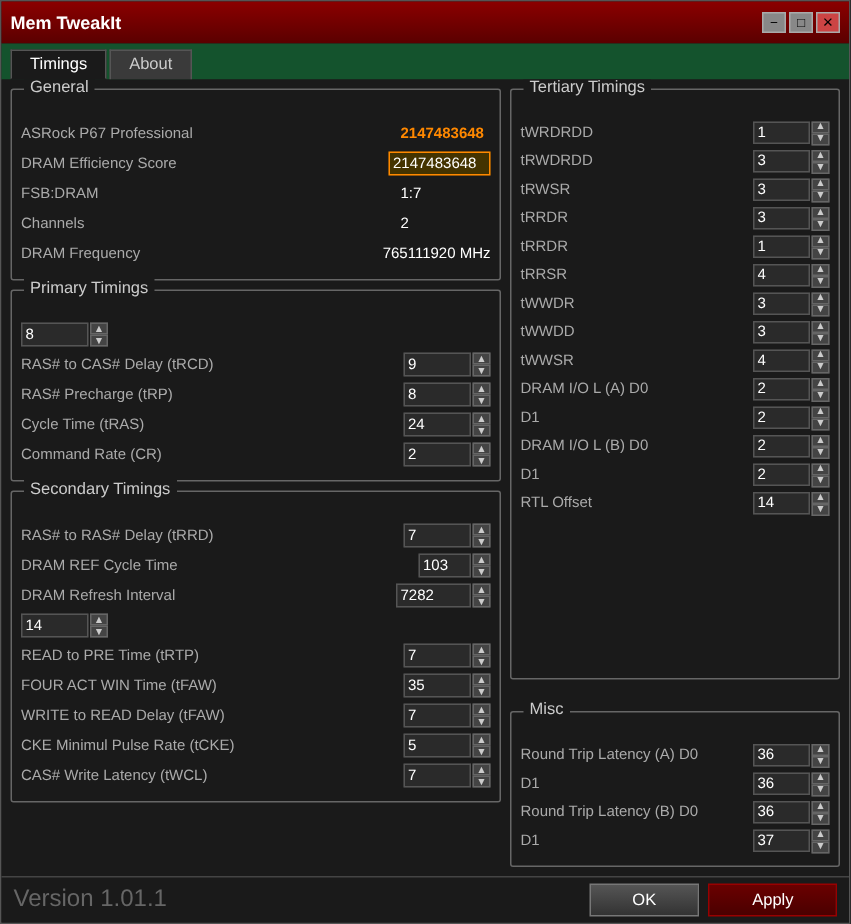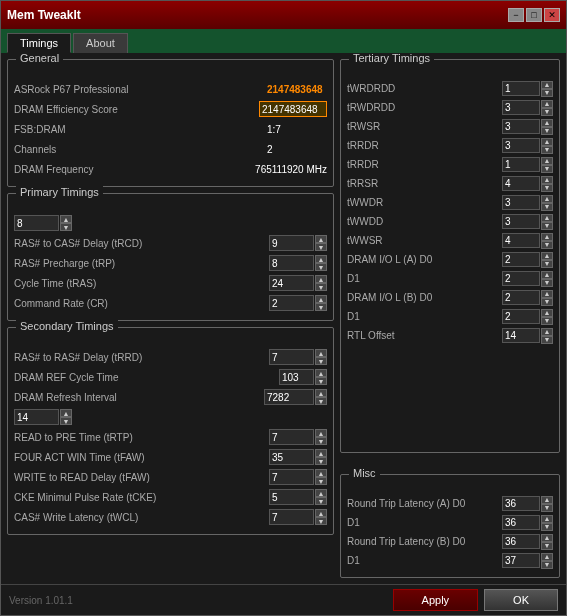--- a/index.html
+++ b/index.html
@@ -193,21 +193,21 @@
       display: flex;
       align-items: center;
       justify-content: space-between;
       padding: 4px 8px;
       background: #1a1a1a;
       border-top: 1px solid #444;
       flex-shrink: 0;
     }
     .version-text {
       color: #666;
-      font-size: 10px;
+      font-size: 16px;
       text-align: center;
     }
     .bottom-buttons {
       display: flex;
       gap: 6px;
     }
     .btn {
       padding: 4px 28px;
       border: 1px solid #777;
       background: linear-gradient(to bottom, #555, #333);
@@ -607,17 +607,17 @@
           </div>
         </div>
 
       </div>
     </div>
   </div>
 
   <div class="bottom-bar">
     <span class="version-text">Version 1.01.1</span>
     <div class="bottom-buttons">
+      <button class="btn">OK</button>
       <button class="btn btn-apply">Apply</button>
-      <button class="btn">OK</button>
     </div>
   </div>
 </div>
 
 </body></html>

